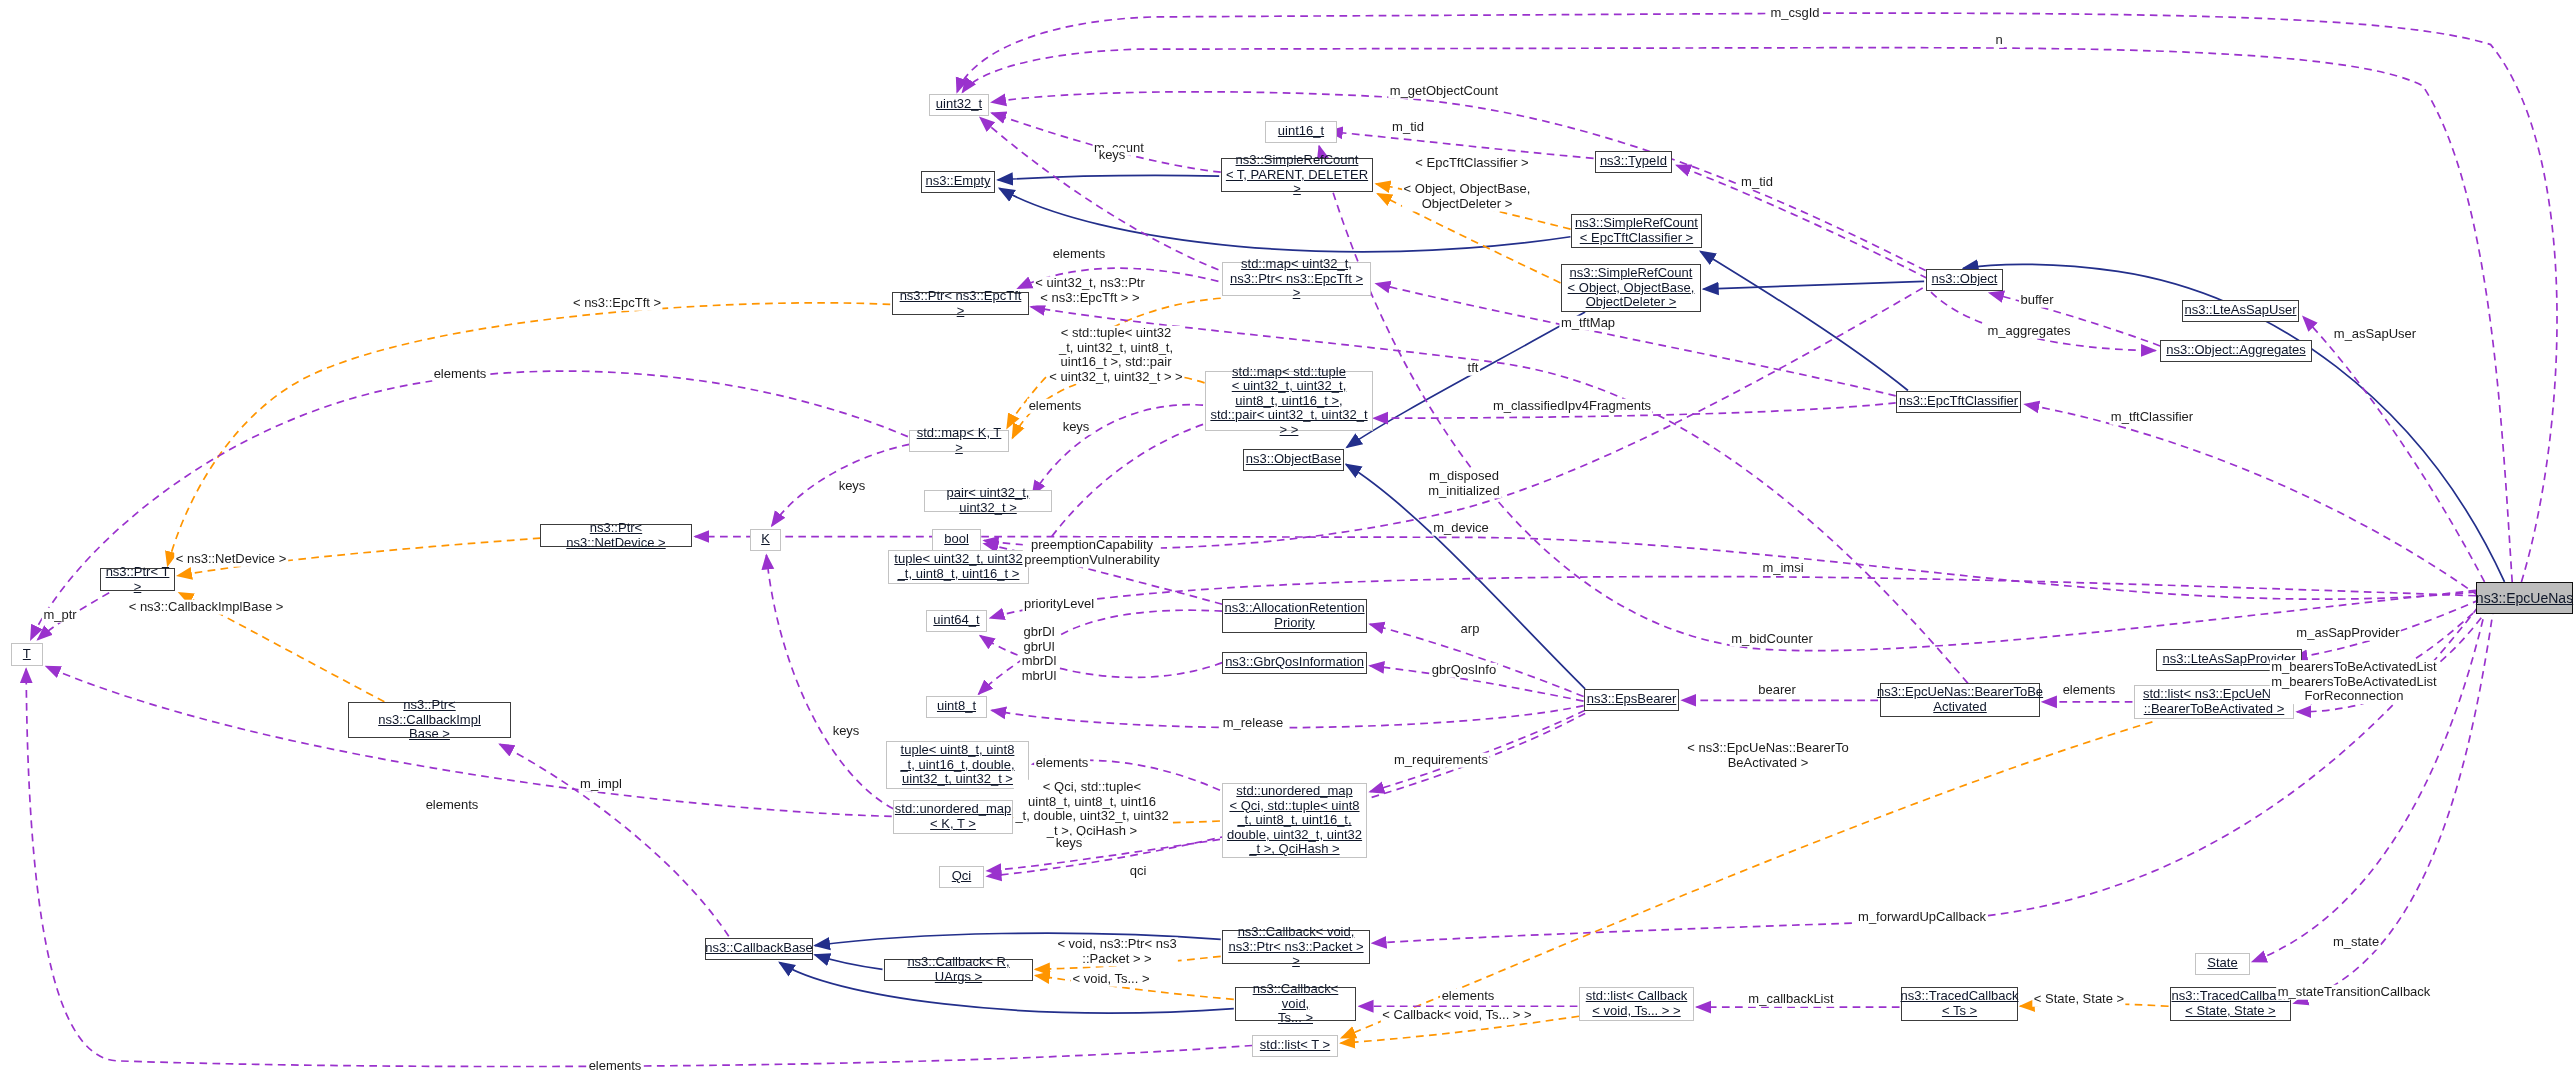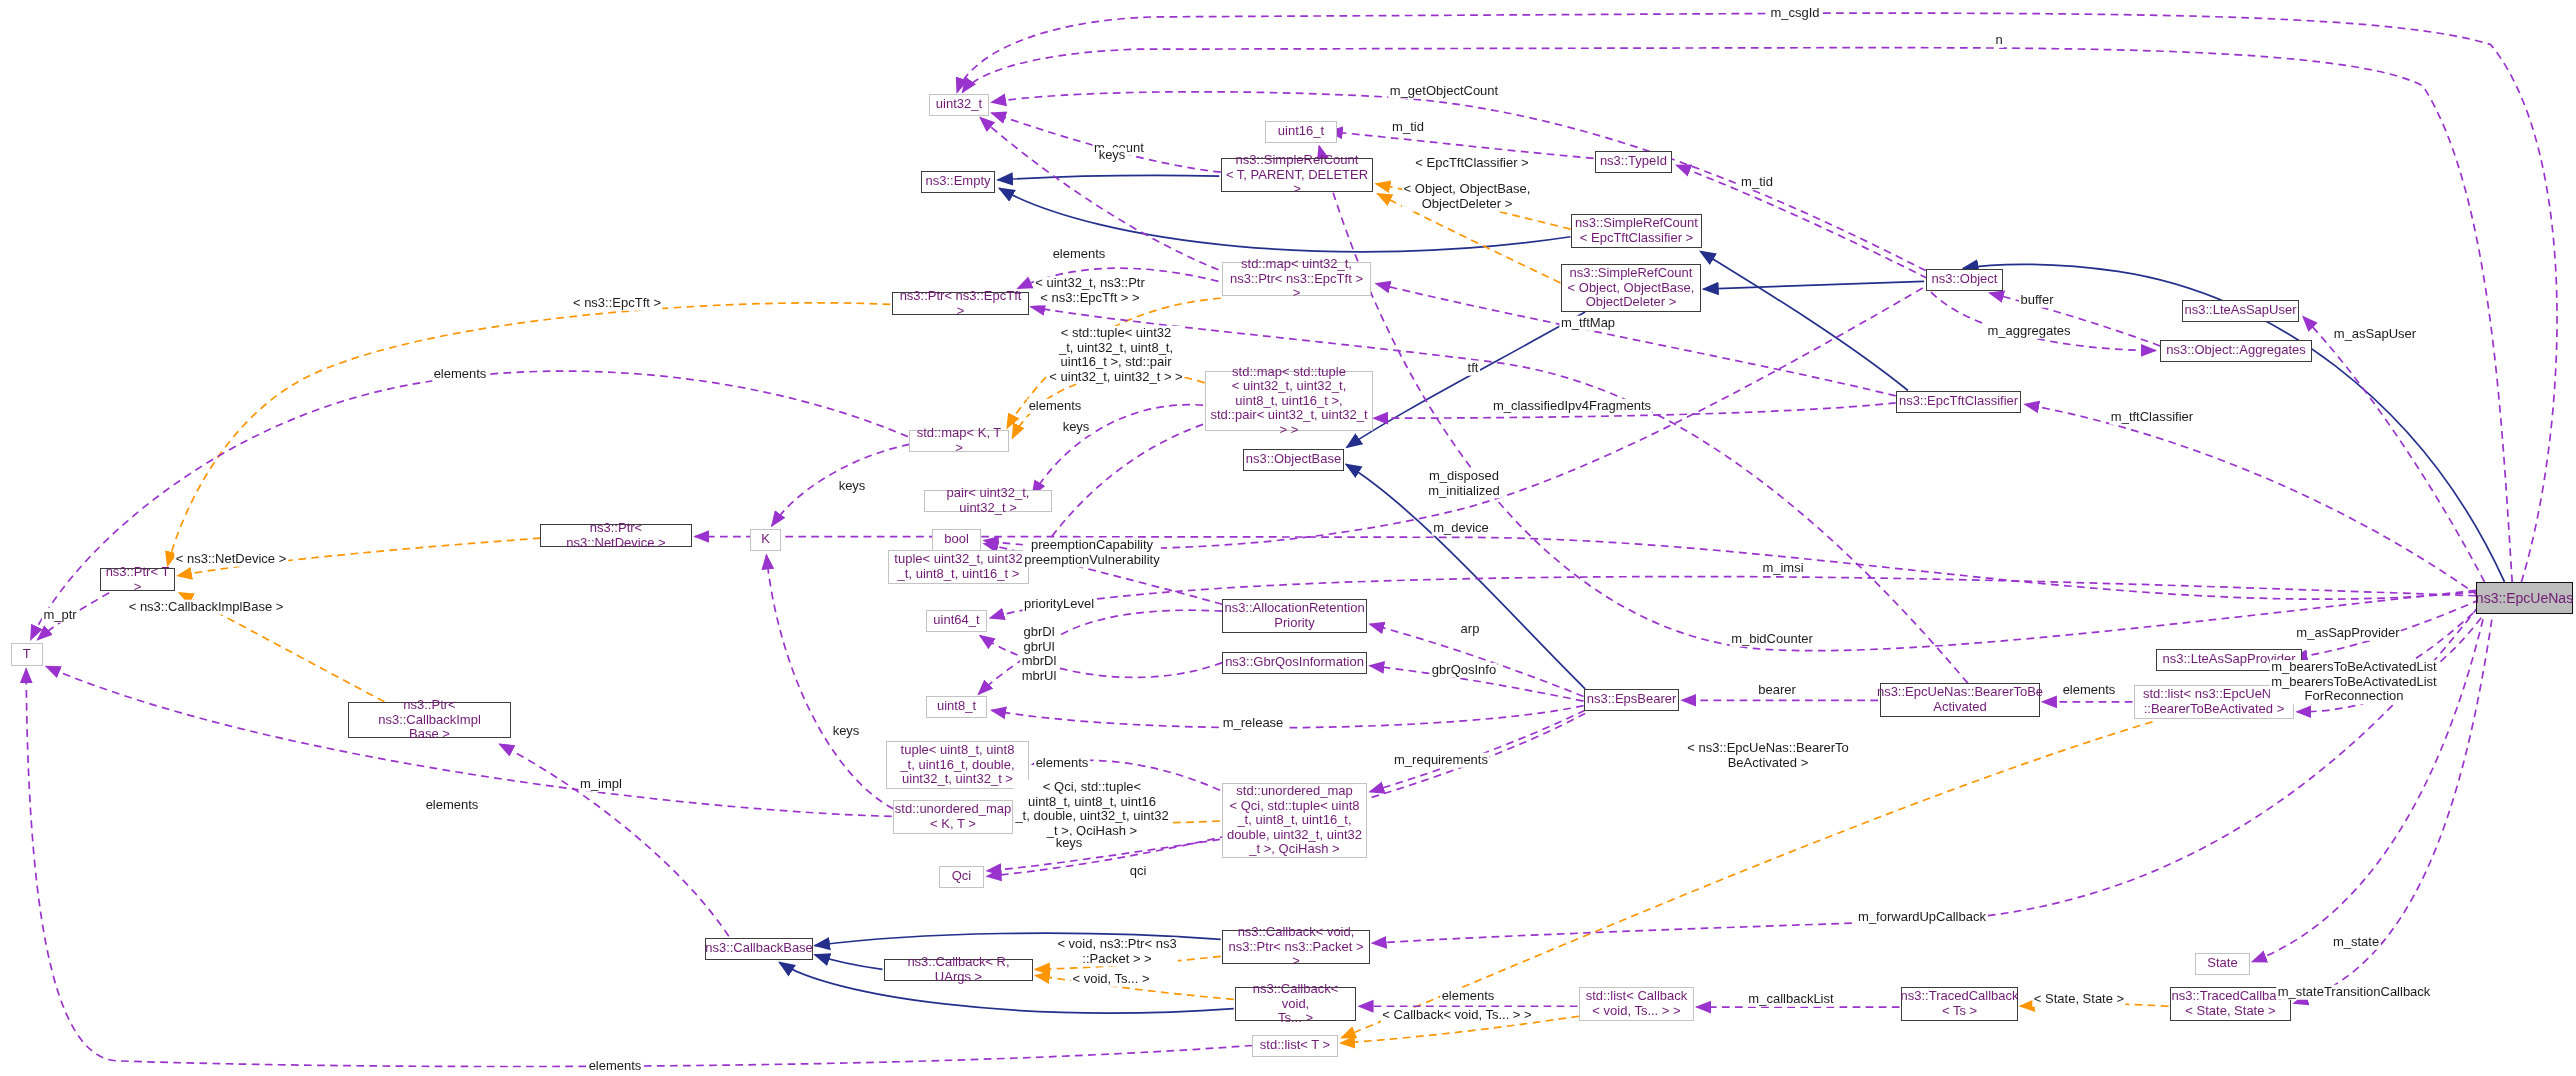--- a/index.html
+++ b/index.html
@@ -1,21 +1,21 @@
 <!DOCTYPE html>
 <html style="font-size:12.3px"><head>
 <meta charset="utf-8">
 <style>
   html,body{margin:0;padding:0;background:#fff;}
   #diagram{position:relative;width:2576px;height:1077px;background:#fff;
            font-family:"Liberation Sans","DejaVu Sans",sans-serif;overflow:hidden;}
   #edges{position:absolute;left:0;top:0;}
   .n{position:absolute;display:flex;align-items:center;justify-content:center;
      text-align:center;font-size:13px;line-height:14.6px;background:#fff;
-     white-space:pre-line;color:#701a75;box-sizing:border-box;padding:0.8px 3.1px;}
+     white-space:pre-line;color:#0f172a;box-sizing:border-box;padding:0.8px 3.1px;text-decoration:underline;}
   .dk{border:1.3px solid #3c3c3c;}
   .lt{border:1.1px solid #c3c3c3;}
   .main{background:#bdbdbd;border:1.5px solid #101010;font-size:14px;}
   .el{position:absolute;transform:translate(-50%,-50%);font-size:13px;line-height:14.6px;
       color:#1c1c1c;white-space:pre-line;text-align:center;background:#fff;padding:0 1.5px;}
 </style>
 </head>
 <body>
 
 <div id="diagram">

